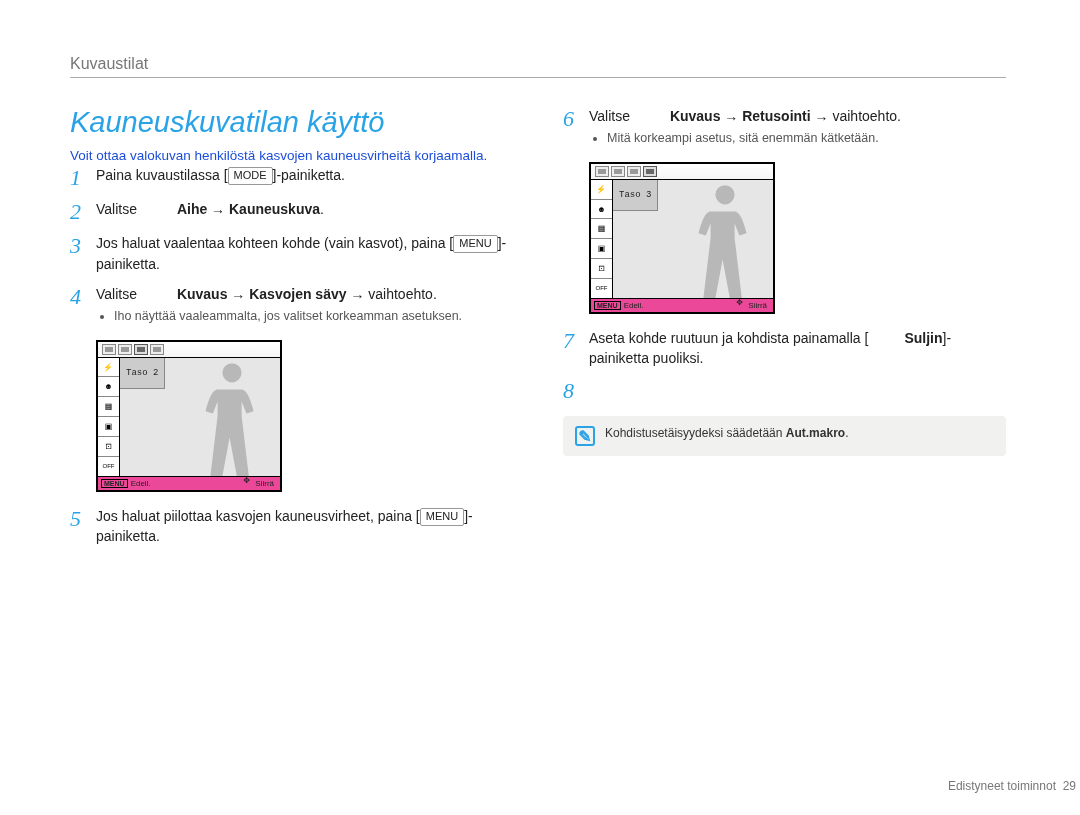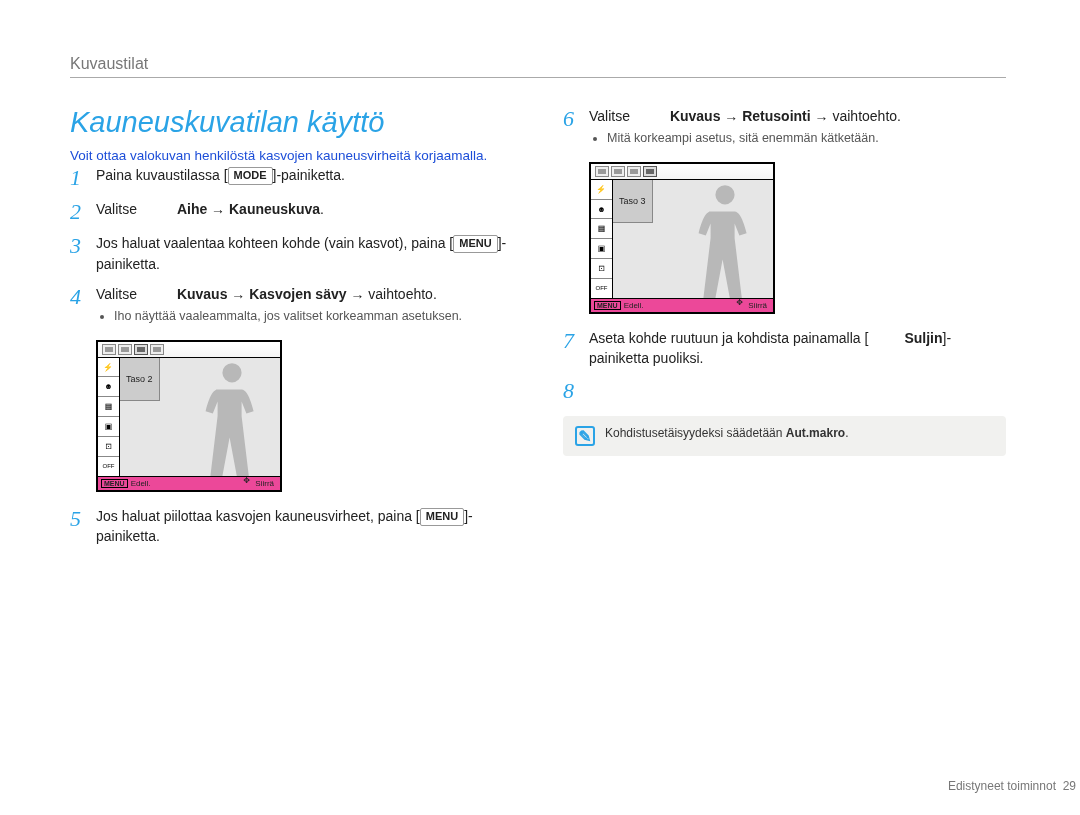--- a/index.html
+++ b/index.html
@@ -8,36 +8,36 @@
   .section-label { color: #777; font-size: 16px; border-bottom: 1px solid #aaa; padding-bottom: 4px; margin-bottom: 28px; }
   .columns { display: flex; gap: 50px; }
   .col { flex: 1; }
   .title { color: #2aa3e6; font-size: 29px; font-weight: normal; margin-bottom: 8px; font-style: italic; }
   .intro { font-size: 13.5px; color: #1d4ed8; line-height: 1.35; }
   .steps { list-style: none; }
   .step { display: flex; align-items: flex-start; margin-bottom: 10px; }
   .step-num { font-style: italic; font-family: Georgia, 'Times New Roman', serif; color: #2aa3e6; font-size: 22px; width: 26px; flex-shrink: 0; line-height: 1; padding-top: 2px; }
   .step-body { flex: 1; font-size: 14px; line-height: 1.45; color: #222; }
   .step-body b { font-weight: bold; padding-left: 36px; }
-  .key { display: inline-block; border: 1px solid #999; border-radius: 2px; padding: 0px 5px; font-size: 11px; font-weight: bold; font-family: Arial, sans-serif; vertical-align: 1px; background: #fff; }
+  .key { display: inline-block; border: 1px solid #999; border-radius: 2px; padding: 0px 5px; font-size: 11px; font-weight: normal; font-family: Arial, sans-serif; vertical-align: 1px; background: #fff; }
   .sub { list-style: disc; margin: 4px 0 4px 18px; color: #555; font-size: 12.5px; line-height: 1.4; }
   .screenshot { margin: 10px 0 14px 26px; }
   .shot-frame { width: 186px; border: 2px solid #000; background: #fff; }
   .shot-top { height: 16px; display: flex; align-items: center; padding-left: 4px; background: linear-gradient(#fff,#f5f5f5); border-bottom: 1px solid #000; }
   .shot-top .tin { width: 14px; height: 11px; background: #eee; border: 1px solid #888; margin-right: 2px; display: inline-block; position: relative; }
   .shot-top .tin.sel { background: #ddd; border-color: #555; }
   .shot-top .tin::after { content: ""; position: absolute; inset: 2px; background: #999; }
   .shot-top .tin.sel::after { background: #666; }
   .shot-body { position: relative; height: 118px; display: flex; }
   .shot-side { width: 22px; border-right: 1px solid #000; display: flex; flex-direction: column; }
   .side-i { flex: 1; display: flex; align-items: center; justify-content: center; border-bottom: 1px solid #888; }
   .side-i:last-child { border-bottom: none; }
   .side-i svg, .side-i span { color: #000; font-size: 8px; }
   .shot-main { flex: 1; position: relative; background: #e6e6e6; overflow: hidden; }
-  .taso-label { position: absolute; top: 0; left: 0; font-size: 9px; background: #ccc; padding: 16px 6px; border: 1px solid #888; border-top: none; border-left: none; }
+  .taso-label { position: absolute; top: 0; left: 0; font-size: 9px; background: #ccc; padding: 10px 6px; border: 1px solid #888; border-top: none; border-left: none; font-family: Liberation Mono, monospace; }
   .figure-sil { position: absolute; right: 12px; bottom: 0; width: 72px; }
   .shot-bot { height: 14px; display: flex; align-items: center; border-top: 1px solid #000; font-size: 8px; background: #ec4899; }
   .shot-bot .mb { font-weight: bold; font-size: 7px; border: 1px solid #000; padding: 0 2px; margin: 0 3px 0 3px; }
   .shot-bot .spacer { flex: 1; }
   .shot-bot .joy { width: 8px; height: 8px; margin: 0 3px; position: relative; }
   .shot-bot .joy::before { content:"✥"; font-size: 8px; position: absolute; left: -1px; top: -3px; }
   .note-box { display: flex; gap: 10px; background: #f1f1ef; border-radius: 4px; padding: 10px 12px; margin: 14px 0 0 0; align-items: flex-start; }
   .note-icon { width: 20px; height: 20px; border: 2px solid #2aa3e6; border-radius: 3px; display: flex; align-items: center; justify-content: center; color: #2aa3e6; font-weight: bold; flex-shrink: 0; }
   .note-text { font-size: 12px; color: #333; }
   .footer { position: absolute; bottom: 22px; left: 0; right: 0; text-align: right; color: #777; font-size: 12px; }

